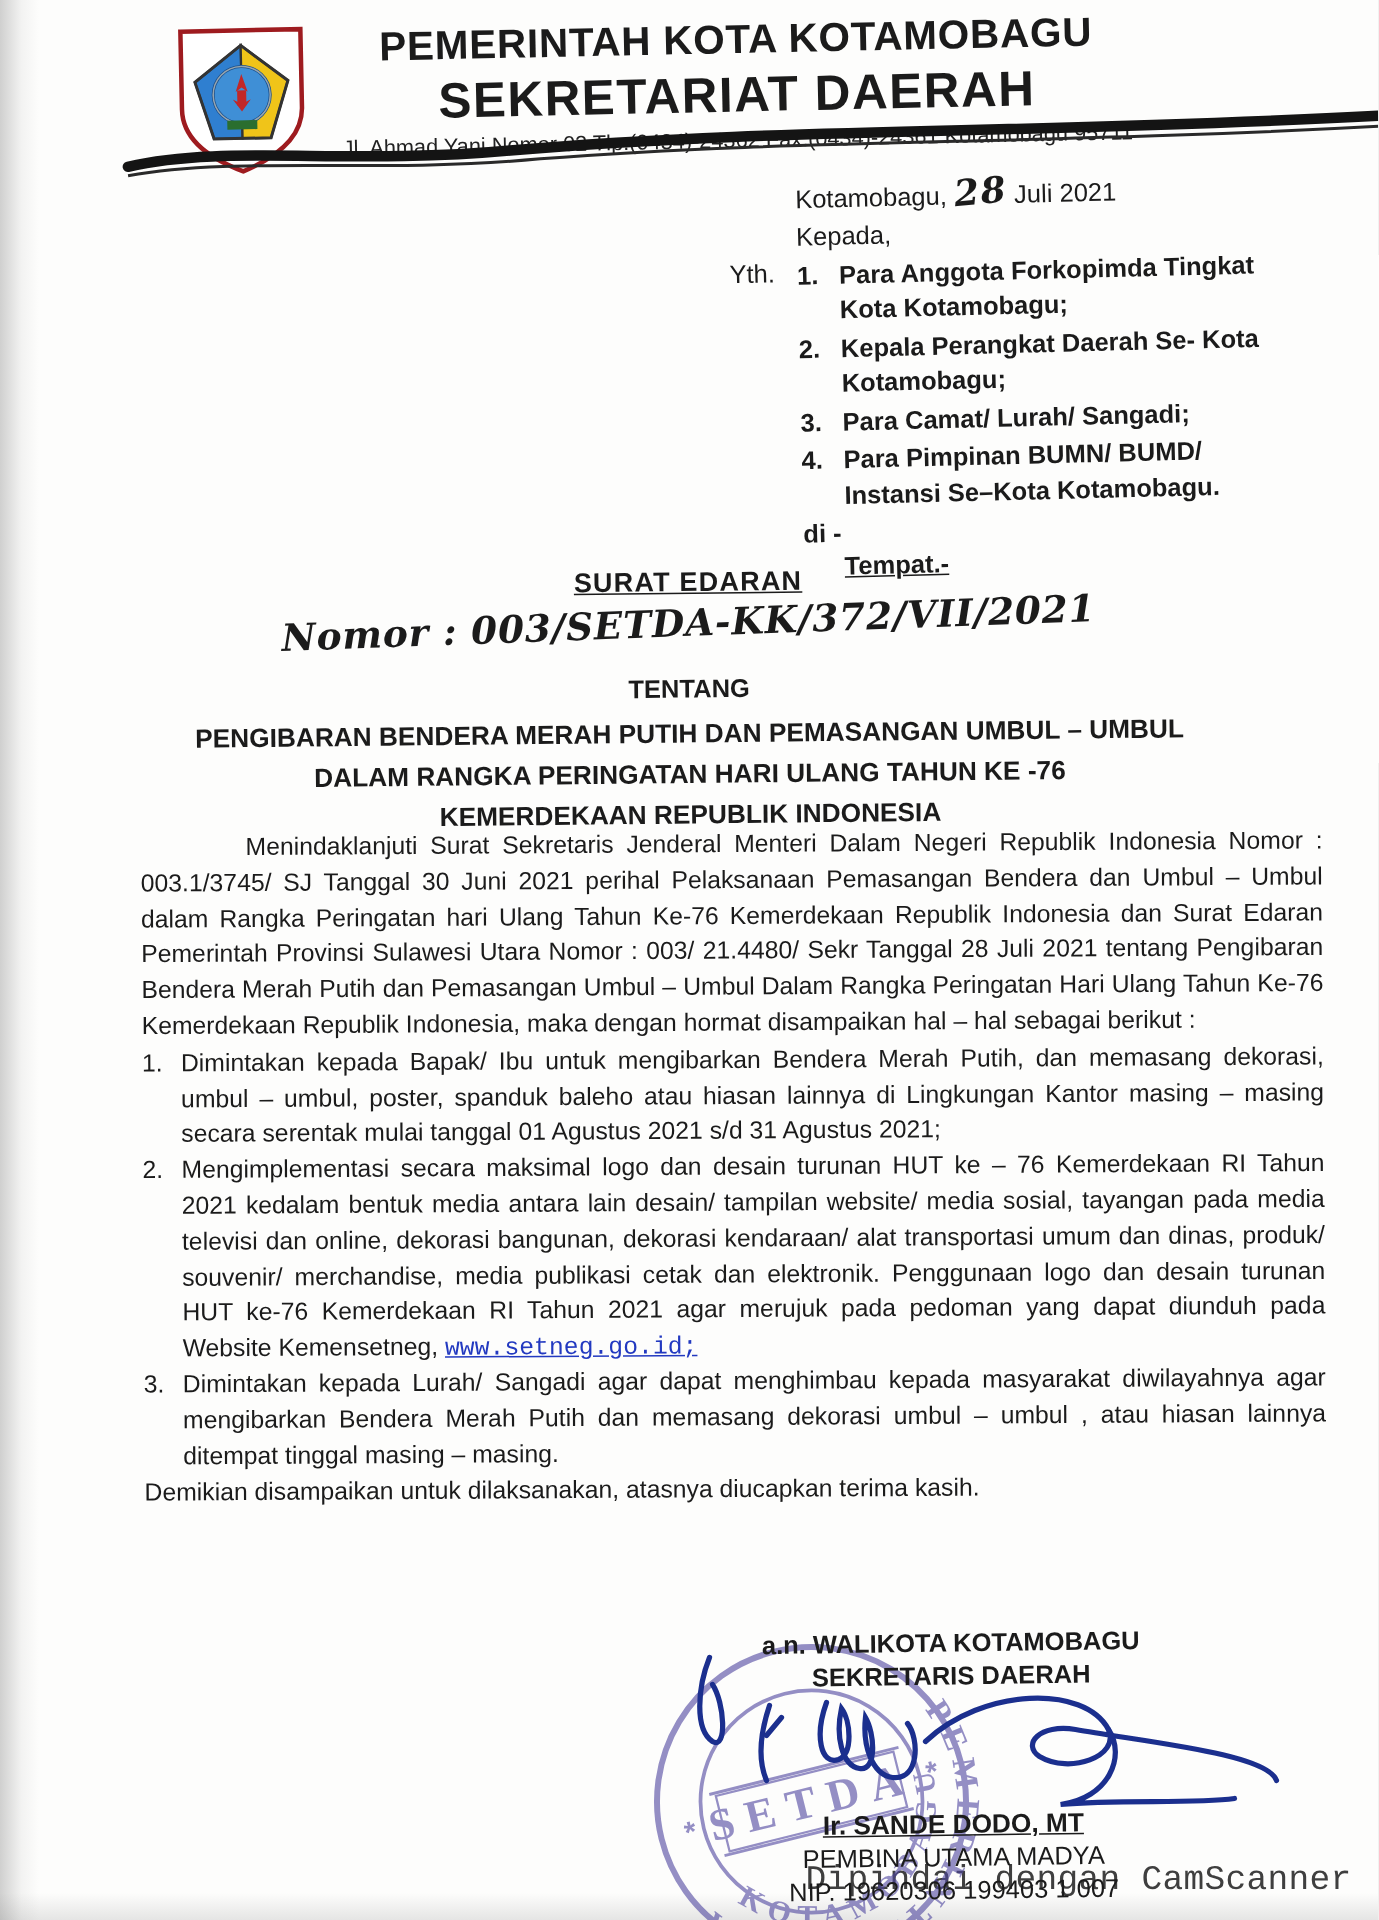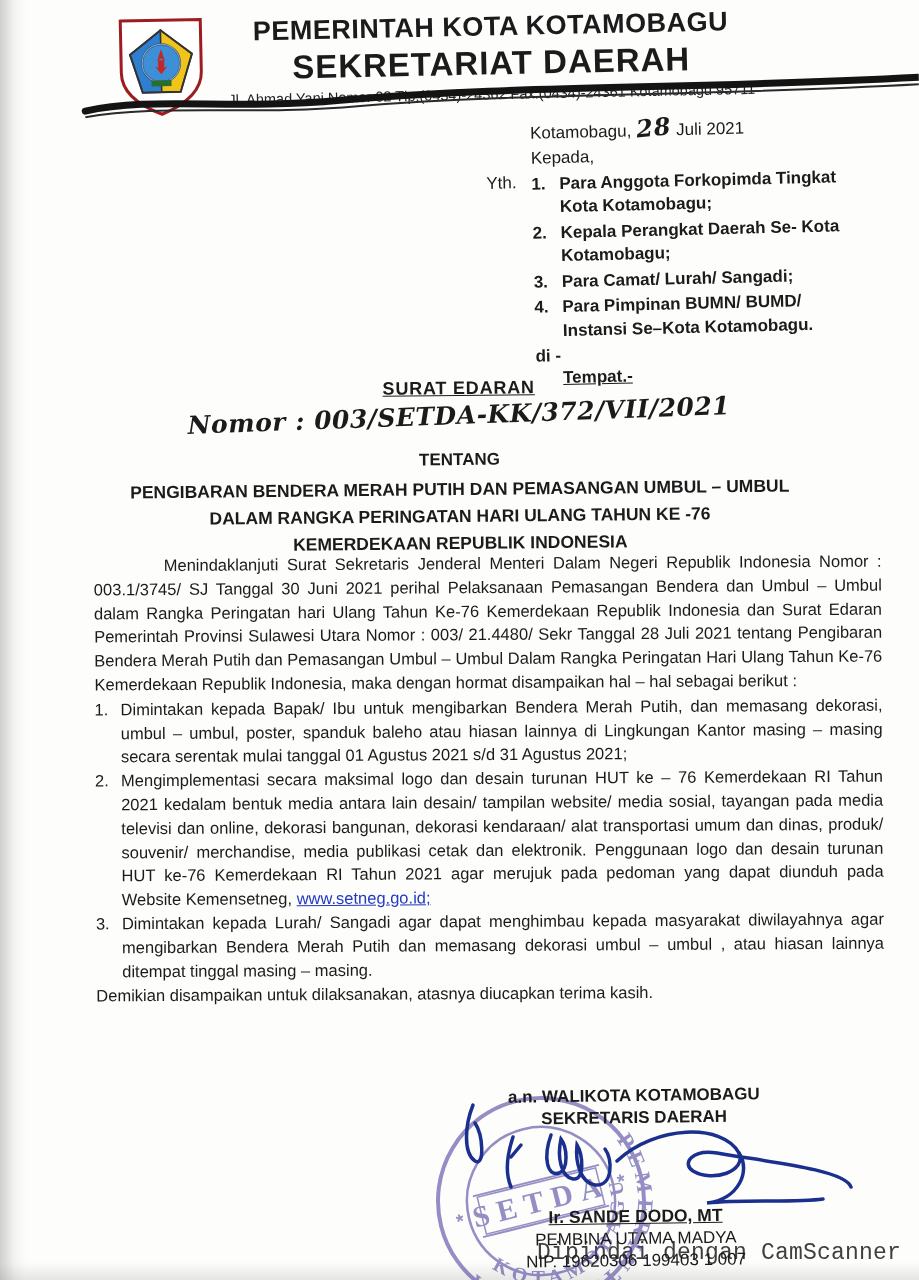--- a/index.html
+++ b/index.html
@@ -48,21 +48,21 @@
   .tentang{font-size:17px;font-weight:bold;margin-top:20px;}
   .about{font-size:17.5px;font-weight:bold;line-height:1.55;margin-top:6px;}
 
   
   .body-block{position:absolute;left:95px;top:552px;width:788px;font-size:16.5px;line-height:23.8px;text-align:justify;transform:rotate(-0.35deg);}
   .para1{text-indent:70px;}
   .num-list{margin:0;padding:0;list-style:none;}
   .num-list li{display:flex;}
   .num-list .num{width:26px;flex:none;}
   .num-list .txt{flex:1;text-align:justify;}
-  .weblink{color:var(--link,#2239c0);text-decoration:underline;}
+  .weblink{color:var(--link,#2239c0);text-decoration:underline;font-family:Liberation Mono, monospace;}
   .closing{margin-top:1px;}
 
   
   .sig-block{position:absolute;left:430px;top:1086px;width:410px;text-align:center;transform:rotate(-0.8deg);z-index:3;}
   .sig-an{font-size:17px;font-weight:bold;}
   .sig-title{font-size:17px;font-weight:bold;margin-top:2px;}
   .sig-space{height:78px;}
   .sig-name{font-size:17.5px;font-weight:bold;text-decoration:underline;}
   .sig-rank{font-size:17px;margin-top:2px;}
   .sig-nip{font-size:17px;margin-top:2px;}

